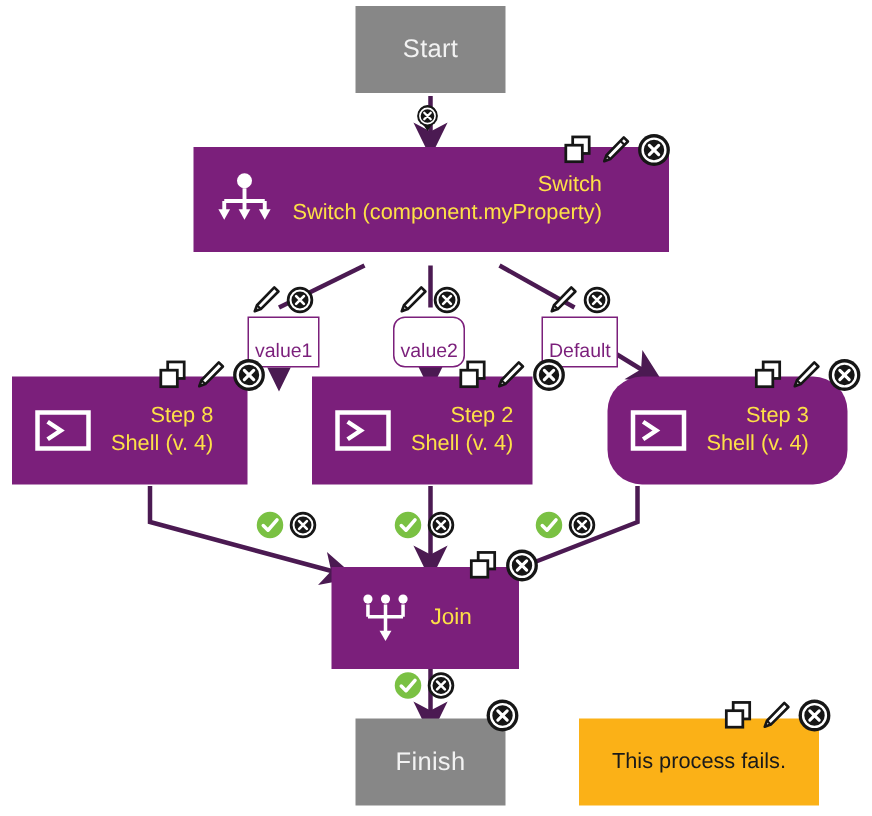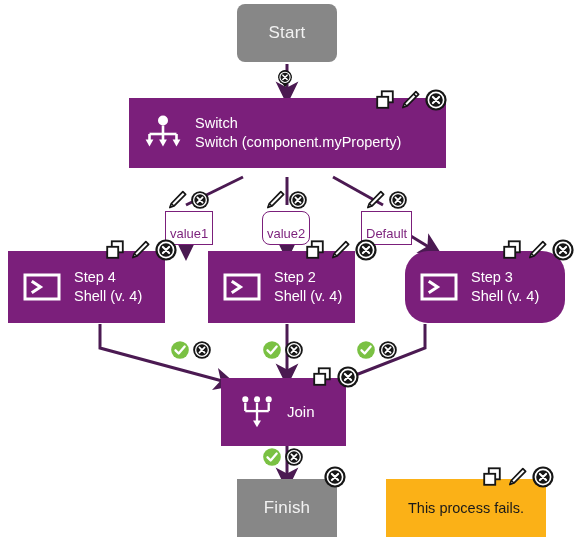--- a/index.html
+++ b/index.html
@@ -63,23 +63,24 @@
     display: block;
   }
   .node-text {
     display: flex;
     flex-direction: column;
     justify-content: center;
     line-height: 1.28;
   }
   .node-text .t1,
   .node-text .t2 {
-    color: #ffffff;
+    color: #fde047;
     font-size: 14.5px;
     white-space: nowrap;
+    text-align: right;
   }
   .node-text.single .t1 {
     font-size: 15px;
   }
 
   
   .badges {
     position: absolute;
     display: flex;
     align-items: center;
@@ -141,21 +142,21 @@
 
     <path d="M100,324 L100,348 L226,382" stroke="#4B1A52" stroke-width="3" fill="none" marker-end="url(#ah)"></path>
 
     <path d="M287,324 L287,375" stroke="#4B1A52" stroke-width="3" fill="none" marker-end="url(#ah)"></path>
 
     <path d="M425,324 L425,348 L348,378" stroke="#4B1A52" stroke-width="3" fill="none"></path>
 
     <path d="M287,432 L287,479" stroke="#4B1A52" stroke-width="3" fill="none" marker-end="url(#ah)"></path>
   </svg>
 
-  <div class="node terminal" style="left:237px; top:4px; width:100px; height:58px;border-radius:8px;">
+  <div class="node terminal" style="left:237px; top:4px; width:100px; height:58px;">
     <span class="node-label-terminal">Start</span>
   </div>
   <div class="edge-badges" style="left:275px; top:69px;">
     <svg class="badge delsm" viewBox="0 0 24 24">
       <path d="M12 22 L6.5 14 A7.6 7.6 0 1 1 17.5 14 Z" fill="#161616"></path>
       <circle cx="12" cy="10" r="8.3" fill="#161616"></circle>
       <circle cx="12" cy="10" r="6.1" fill="none" stroke="#ffffff" stroke-width="1.3"></circle>
       <path d="M9.4 7.4 L14.6 12.6 M14.6 7.4 L9.4 12.6" stroke="#ffffff" stroke-width="1.8" stroke-linecap="round"></path>
     </svg>
   </div>
@@ -245,21 +246,21 @@
       <circle cx="12" cy="12" r="7.6" fill="none" stroke="#ffffff" stroke-width="1.6"></circle>
       <path d="M8.9 8.9 L15.1 15.1 M15.1 8.9 L8.9 15.1" stroke="#ffffff" stroke-width="2.1" stroke-linecap="round"></path>
     </svg>
   </div>
   <div class="node task" style="left:8px; top:251px; width:157px; height:72px;">
     <svg class="node-icon" viewBox="0 0 40 40">
       <rect x="3" y="8" width="34" height="24" fill="none" stroke="#ffffff" stroke-width="3"></rect>
       <path d="M11 15 L18.5 20 L11 25" fill="none" stroke="#ffffff" stroke-width="3" stroke-linecap="square"></path>
     </svg>
     <span class="node-text">
-      <span class="t1">Step 4</span>
+      <span class="t1">Step 8</span>
       <span class="t2">Shell (v. 4)</span>
     </span>
   </div>
   <div class="edge-badges" style="left:170px; top:340px;">
     <svg class="badge ok" viewBox="0 0 24 24">
       <circle cx="12" cy="12" r="10.6" fill="#7AC143"></circle>
       <path d="M6.6 12.4 L10.4 16.2 L17.6 7.9" fill="none" stroke="#ffffff" stroke-width="2.8" stroke-linecap="round" stroke-linejoin="round"></path>
     </svg>
     <svg class="badge delsm" viewBox="0 0 24 24">
       <circle cx="12" cy="12" r="10.6" fill="#161616"></circle>

